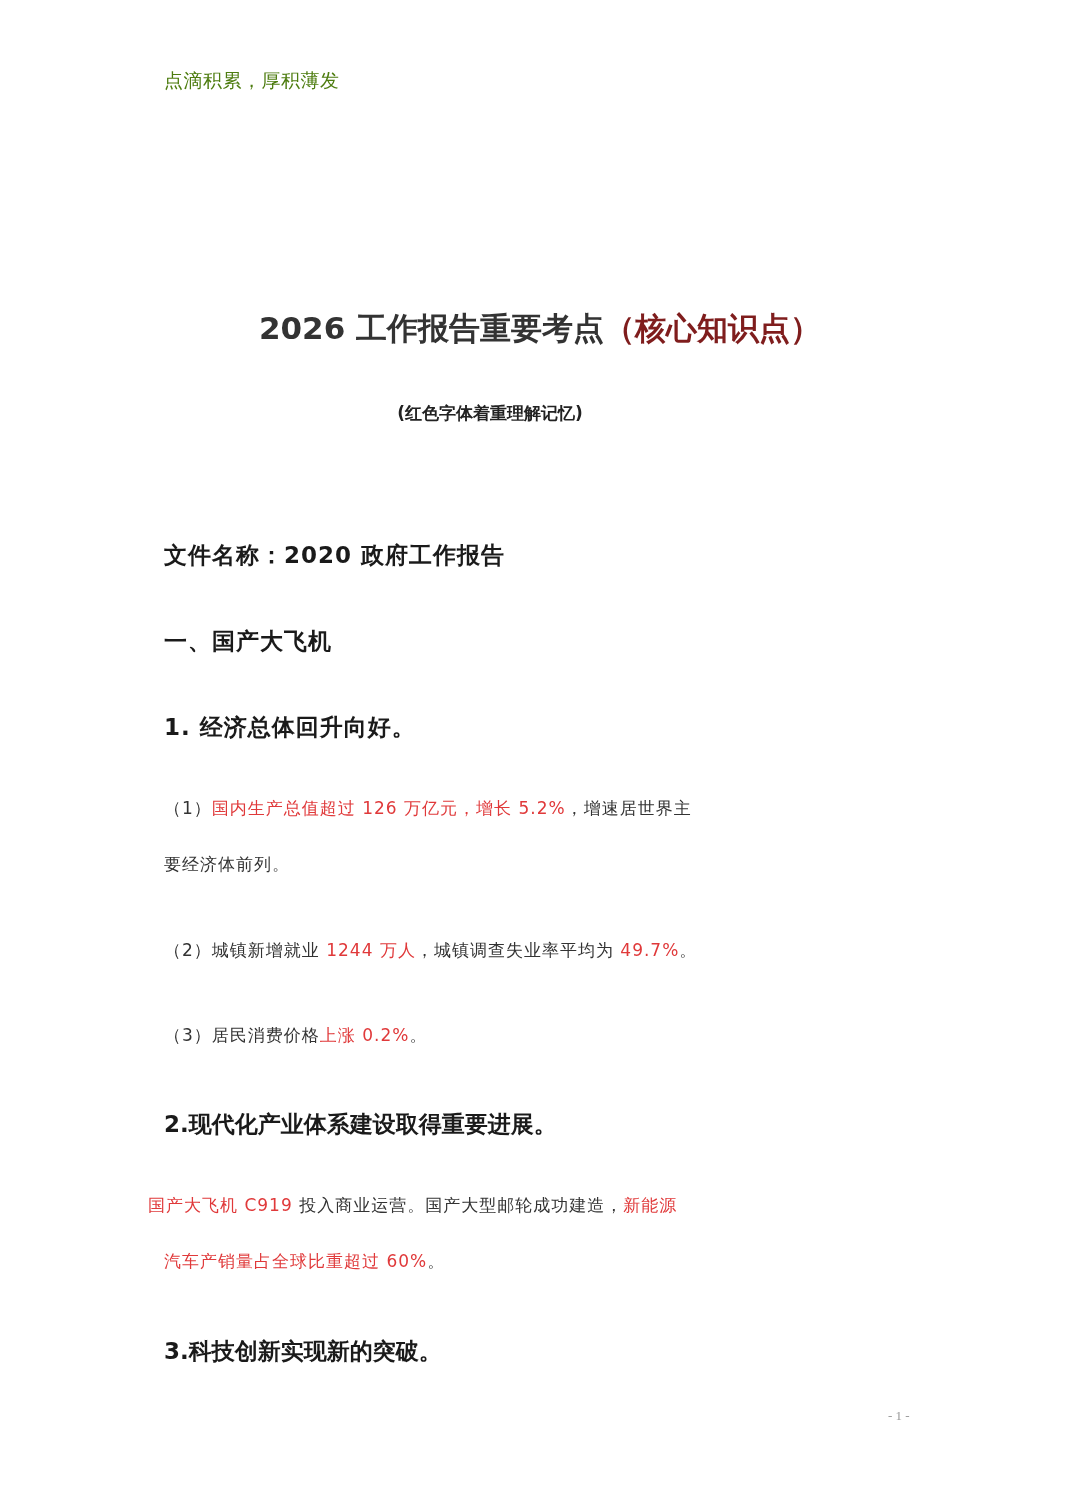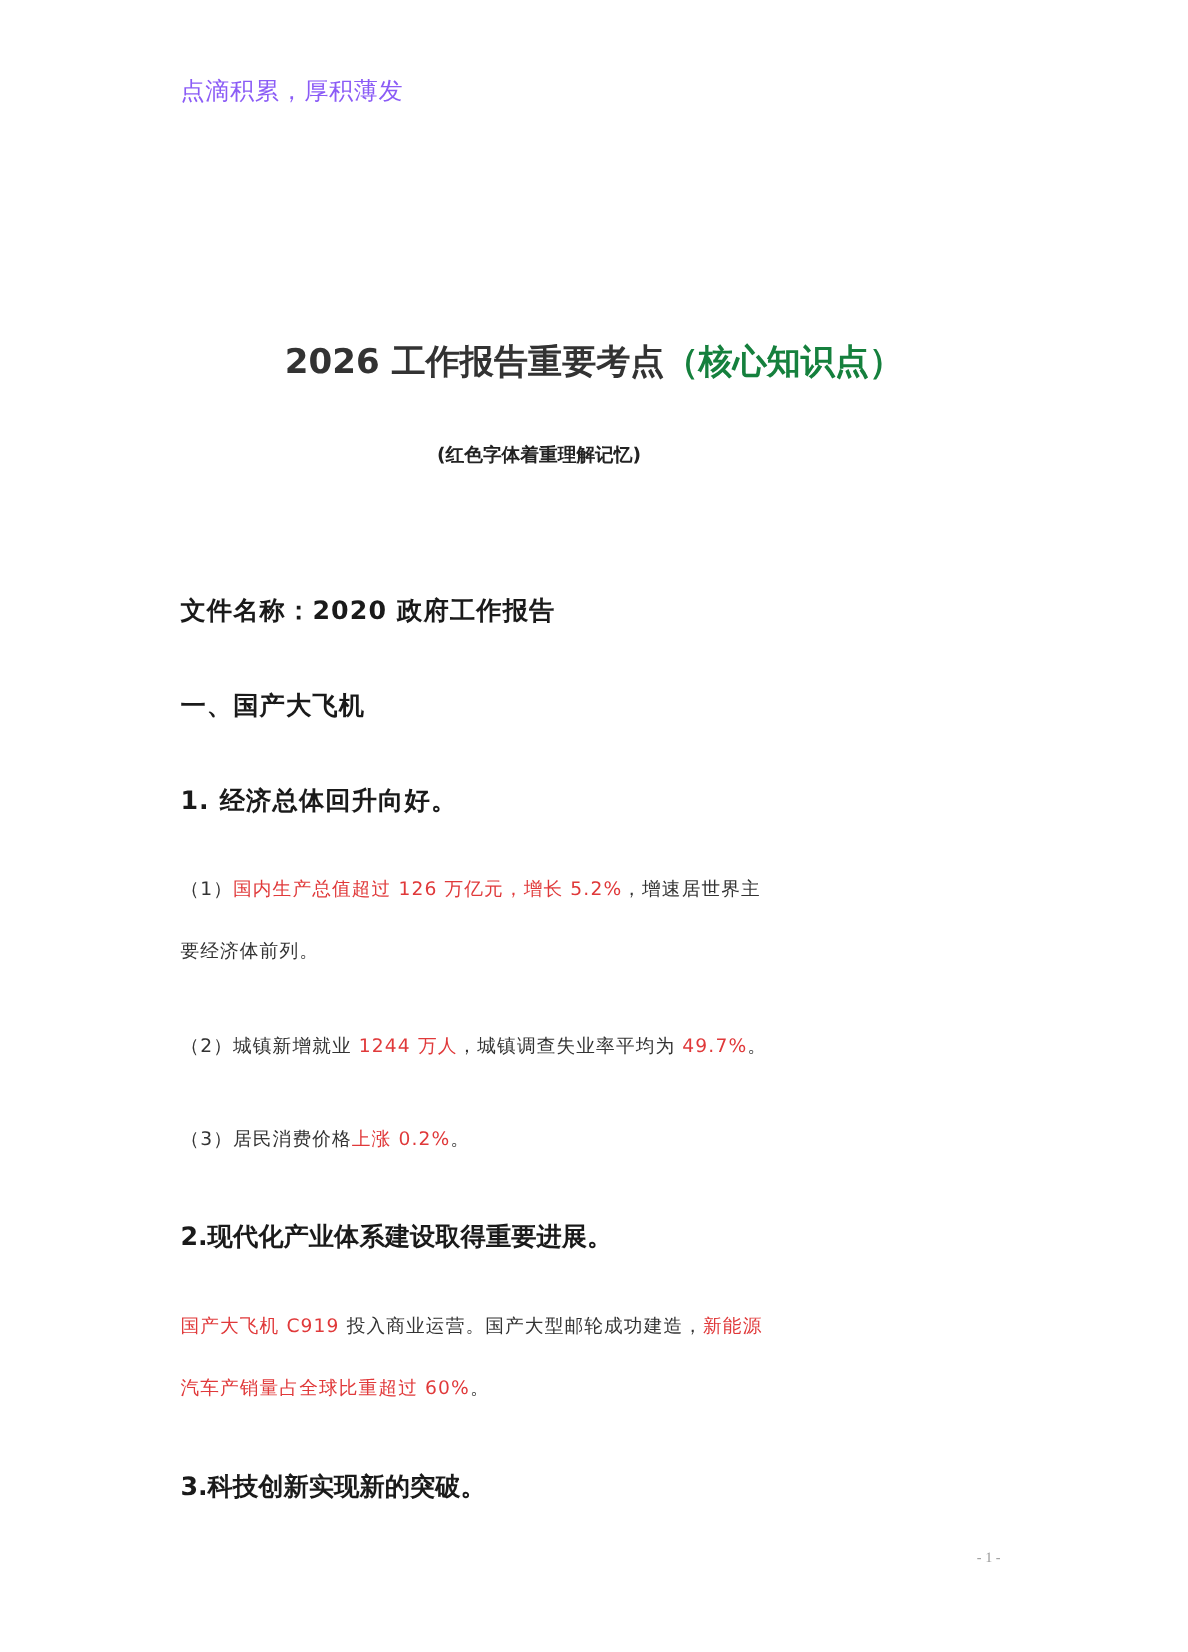--- a/index.html
+++ b/index.html
@@ -1,21 +1,21 @@
 <!DOCTYPE html>
 <html><head>
 <meta charset="utf-8">
 <style>
   html, body { margin: 0; padding: 0; background: #ffffff; }
   body { width: 1080px; height: 1502px; position: relative; overflow: hidden;
          font-family: "DejaVu Sans", "Liberation Sans", sans-serif; color: #222; }
   .abs { position: absolute; white-space: nowrap; }
-  .header { left: 164px; top: 68px; font-size: 22px; color: #8b5cf6; letter-spacing: 0.5px; }
+  .header { left: 164px; top: 68px; font-size: 19px; color: #4d7c0f; letter-spacing: 0.5px; }
   .title { left: 0; width: 1080px; top: 308px; text-align: center; font-size: 31px; font-weight: bold; color: #333; }
-  .title .red { color: #15803d; }
+  .title .red { color: #7f1d1d; }
   .subtitle { left: 0; width: 980px; top: 402px; text-align: center; font-size: 17px; font-weight: bold; color: #222; }
   .h-bold { left: 164px; font-size: 23px; font-weight: bold; color: #1a1a1a; letter-spacing: 1px; }
   .body-line { font-size: 17px; color: #333; letter-spacing: 1px; }
   .red { color: #e0393a; }
   .pageno { left: 888px; top: 1408px; font-size: 13px; color: #999; font-family: "Liberation Serif", serif; }
 </style>
 </head>
 <body>
 
 <div class="abs header">点滴积累，厚积薄发</div>
@@ -40,21 +40,21 @@
 <div class="abs body-line" style="left:164px; top:939px;">
   <span>（2）</span><span>城镇新增就业 </span><span class="red">1244 万人</span><span>，城镇调查失业率平均为 </span><span class="red">49.7%</span><span>。</span>
 </div>
 
 <div class="abs body-line" style="left:164px; top:1024px;">
   <span>（3）</span><span>居民消费价格</span><span class="red">上涨 0.2%</span><span>。</span>
 </div>
 
 <div class="abs h-bold" style="top:1109px; letter-spacing:0;">2.现代化产业体系建设取得重要进展。</div>
 
-<div class="abs body-line" style="left:164px; top:1194px;">
+<div class="abs body-line" style="left:148px; top:1194px;">
   <span class="red">国产大飞机 C919</span><span> 投入商业运营。国产大型邮轮成功建造，</span><span class="red">新能源</span>
 </div>
 <div class="abs body-line" style="left:164px; top:1250px;">
   <span class="red">汽车产销量占全球比重超过 60%</span><span>。</span>
 </div>
 
 <div class="abs h-bold" style="top:1336px; letter-spacing:0;">3.科技创新实现新的突破。</div>
 
 <div class="abs pageno">- 1 -</div>
 

